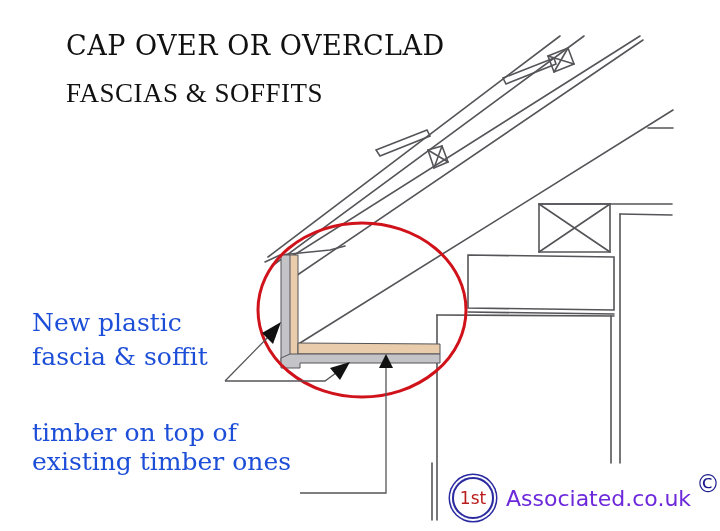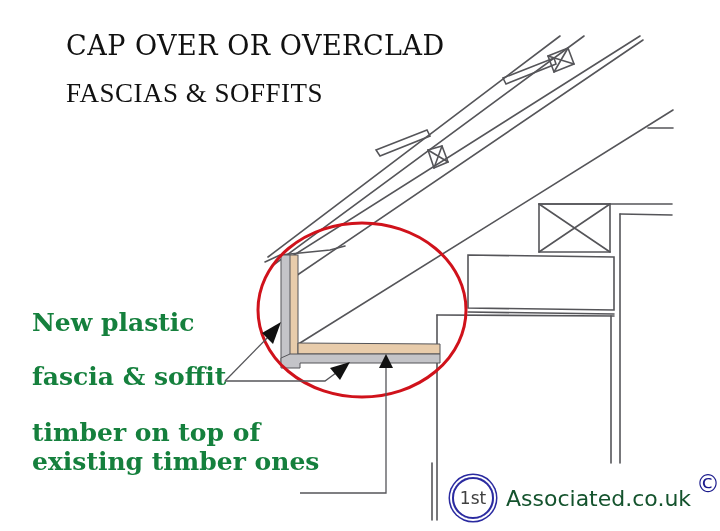--- a/index.html
+++ b/index.html
@@ -1,23 +1,23 @@
 <!DOCTYPE html>
 <html><head>
   <meta charset="utf-8">
   <style>
     html, body { margin: 0; padding: 0; background: #ffffff; }
     body { width: 720px; height: 531px; position: relative; overflow: hidden; font-family: "DejaVu Serif", serif; }
     .title { position: absolute; left: 46px; font-size: 27px; color: #111; letter-spacing: 0.5px; font-family: "DejaVu Serif", serif; font-weight: normal; margin-left: 20px; }
     .title.l1 { top: 30px; }
     .title.l2 { top: 78px; font-family: Liberation Serif, serif; }
-    .label { position: absolute; left: 32px; font-size: 25px; color: #15803d; font-family: "DejaVu Serif", serif; font-weight: bold; }
+    .label { position: absolute; left: 32px; font-size: 25px; color: #1d4ed8; font-family: "DejaVu Serif", serif; }
     .logo { position: absolute; left: 452px; top: 477px; display: flex; align-items: center; color: #1a1a8c; font-family: "DejaVu Sans", sans-serif; }
-    .logo-badge { width: 38px; height: 38px; border-radius: 50%; border: 2px solid #2a2aa0; box-shadow: 0 0 0 2px #fff, 0 0 0 3.5px #2a2aa0; display: flex; align-items: center; justify-content: center; font-size: 17px; color: #404040; }
-    .logo-text { margin-left: 12px; font-size: 22px; color: #14532d; }
+    .logo-badge { width: 38px; height: 38px; border-radius: 50%; border: 2px solid #2a2aa0; box-shadow: 0 0 0 2px #fff, 0 0 0 3.5px #2a2aa0; display: flex; align-items: center; justify-content: center; font-size: 17px; color: #b91c1c; }
+    .logo-text { margin-left: 12px; font-size: 22px; color: #6d28d9; }
     .copyright { position: absolute; left: 696px; top: 470px; font-size: 24px; color: #1a1a8c; font-family: "DejaVu Sans", sans-serif; }
     svg.drawing { position: absolute; left: 0; top: 0; }
   </style>
 </head>
 <body>
 
 <svg class="drawing" width="720" height="531" viewBox="0 0 720 531">
   <g fill="none" stroke="#555559" stroke-width="1.6" stroke-linecap="round">
 
     <path d="M268 257 L560 36"></path>
@@ -83,21 +83,21 @@
     <polygon points="281,322 262,333 273,344"></polygon>
     <polygon points="350,362 330,368 340,380"></polygon>
     <polygon points="386,354 379,368 393,368"></polygon>
   </g>
 </svg>
 
 <div class="title l1">CAP OVER OR OVERCLAD</div>
 <div class="title l2">FASCIAS &amp; SOFFITS</div>
 
 <div class="label" style="top:308px;">New plastic</div>
-<div class="label" style="top:362px;">fascia &amp; soffit</div>
+<div class="label" style="top:342px;">fascia &amp; soffit</div>
 <div class="label" style="top:418px;">timber on top of</div>
 <div class="label" style="top:447px;">existing timber ones</div>
 
 <div class="logo">
   <div class="logo-badge">1st</div>
   <div class="logo-text">Associated.co.uk</div>
 </div>
 <div class="copyright">©</div>
 
 </body></html>

